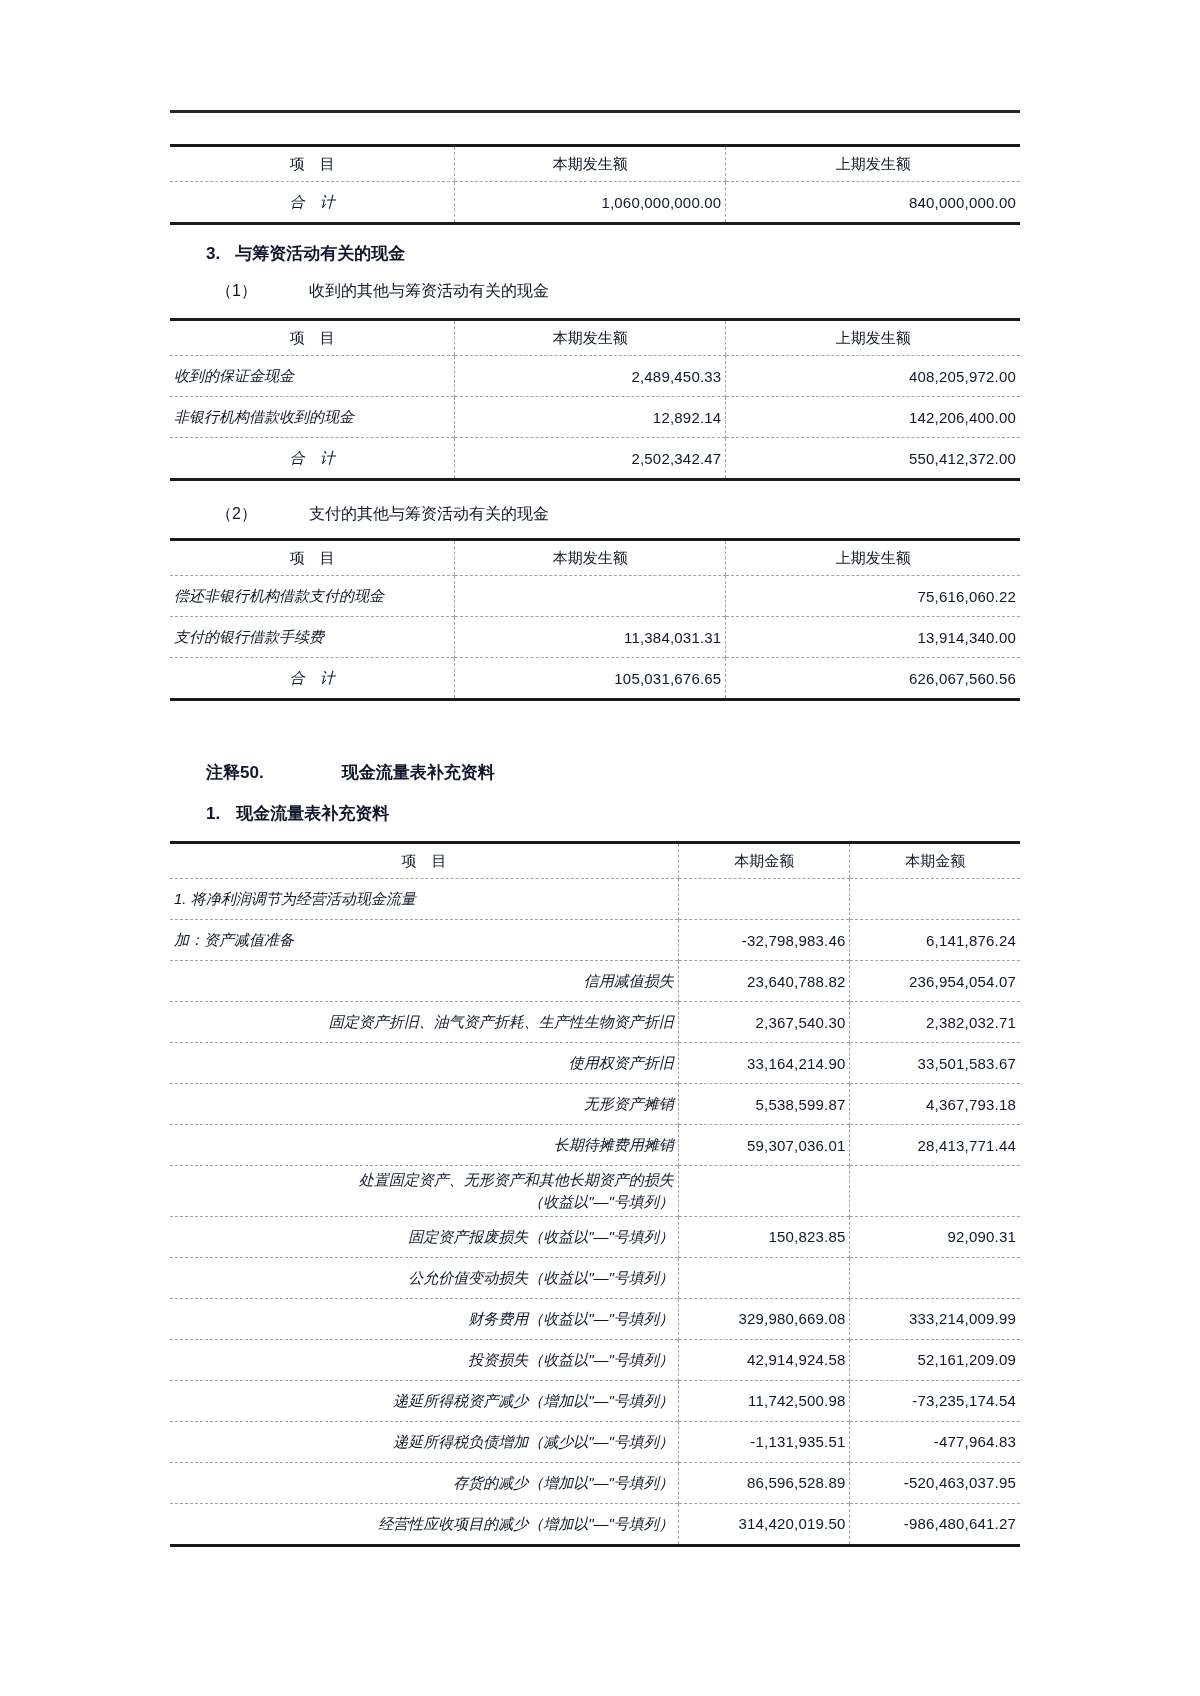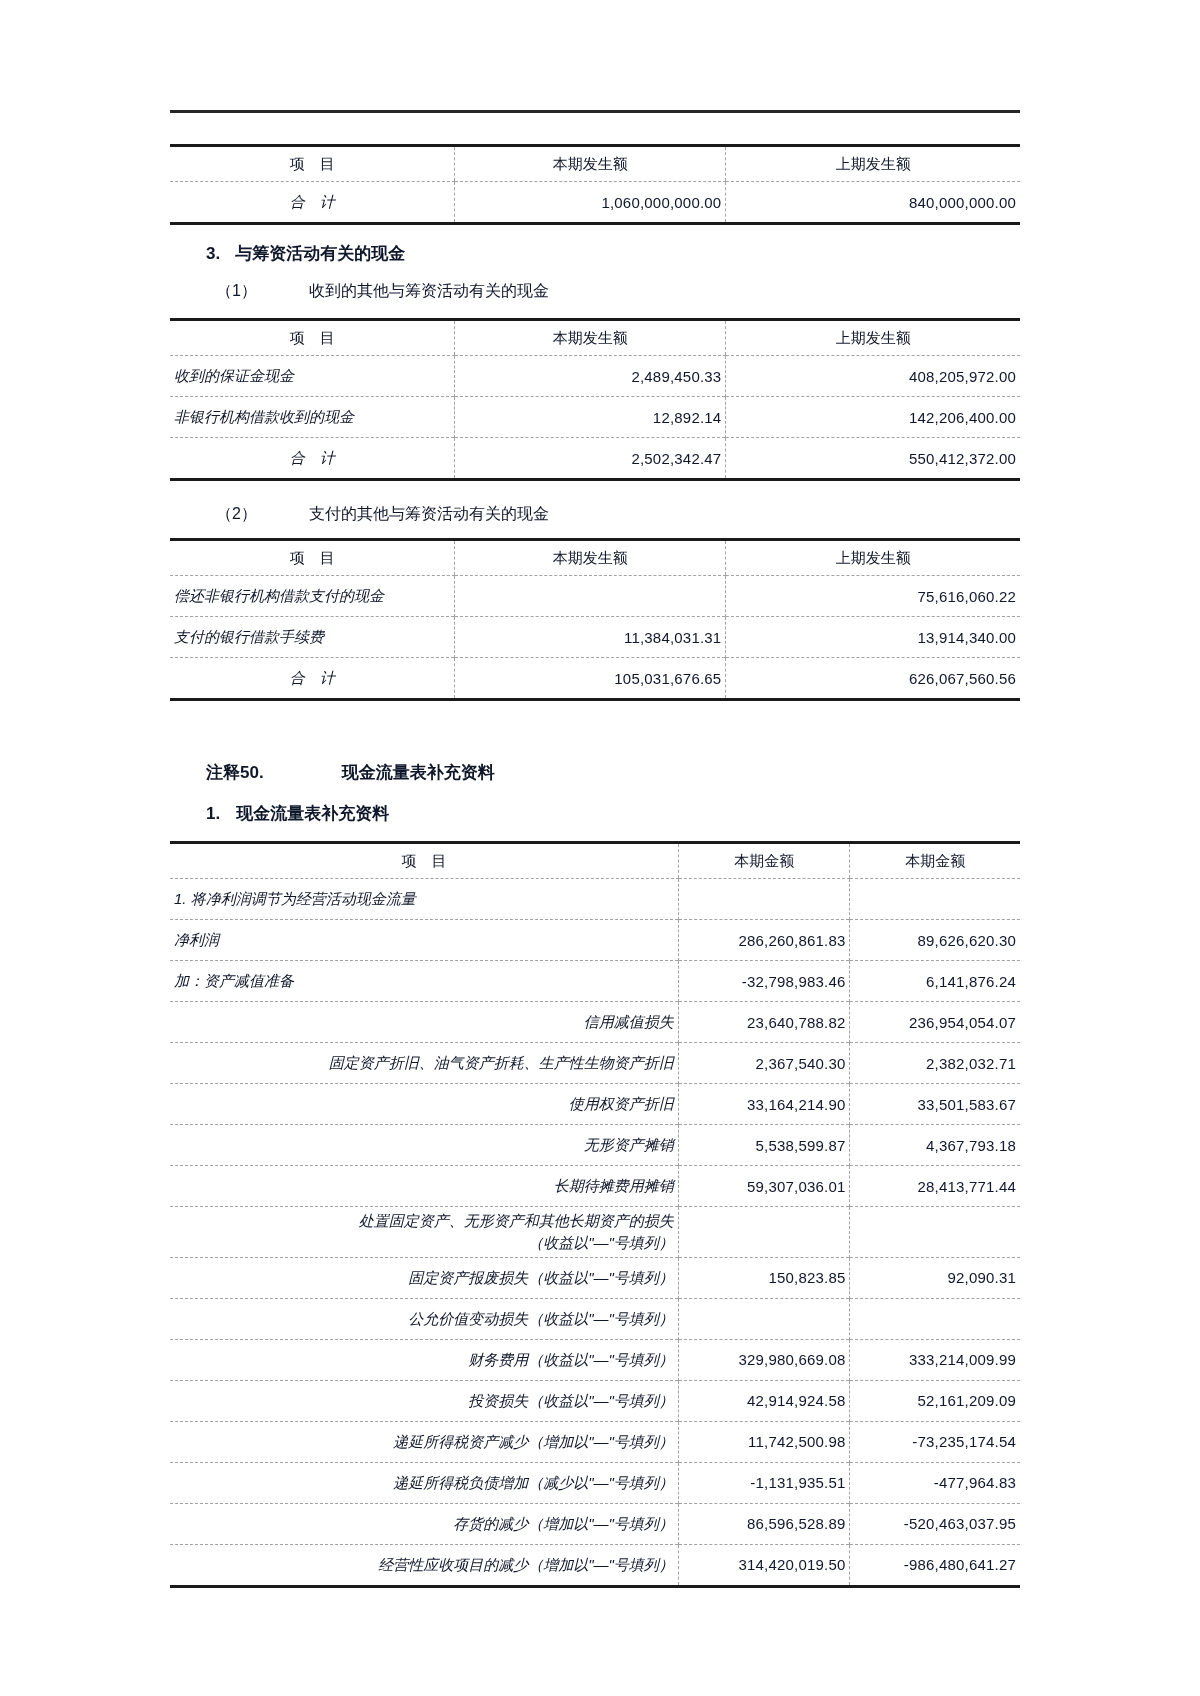--- a/index.html
+++ b/index.html
@@ -194,25 +194,20 @@
             <th>本期金额</th>
           </tr>
         </thead>
         <tbody>
           <tr>
             <td class="c-label">1.  将净利润调节为经营活动现金流量</td>
             <td class="c-num"></td>
             <td class="c-num"></td>
           </tr>
           <tr>
-            <td class="c-label">净利润</td>
-            <td class="c-num">286,260,861.83</td>
-            <td class="c-num">89,626,620.30</td>
-          </tr>
-          <tr>
             <td class="c-label">加：资产减值准备</td>
             <td class="c-num">-32,798,983.46</td>
             <td class="c-num">6,141,876.24</td>
           </tr>
           <tr>
             <td class="c-label ind">信用减值损失</td>
             <td class="c-num">23,640,788.82</td>
             <td class="c-num">236,954,054.07</td>
           </tr>
           <tr>

